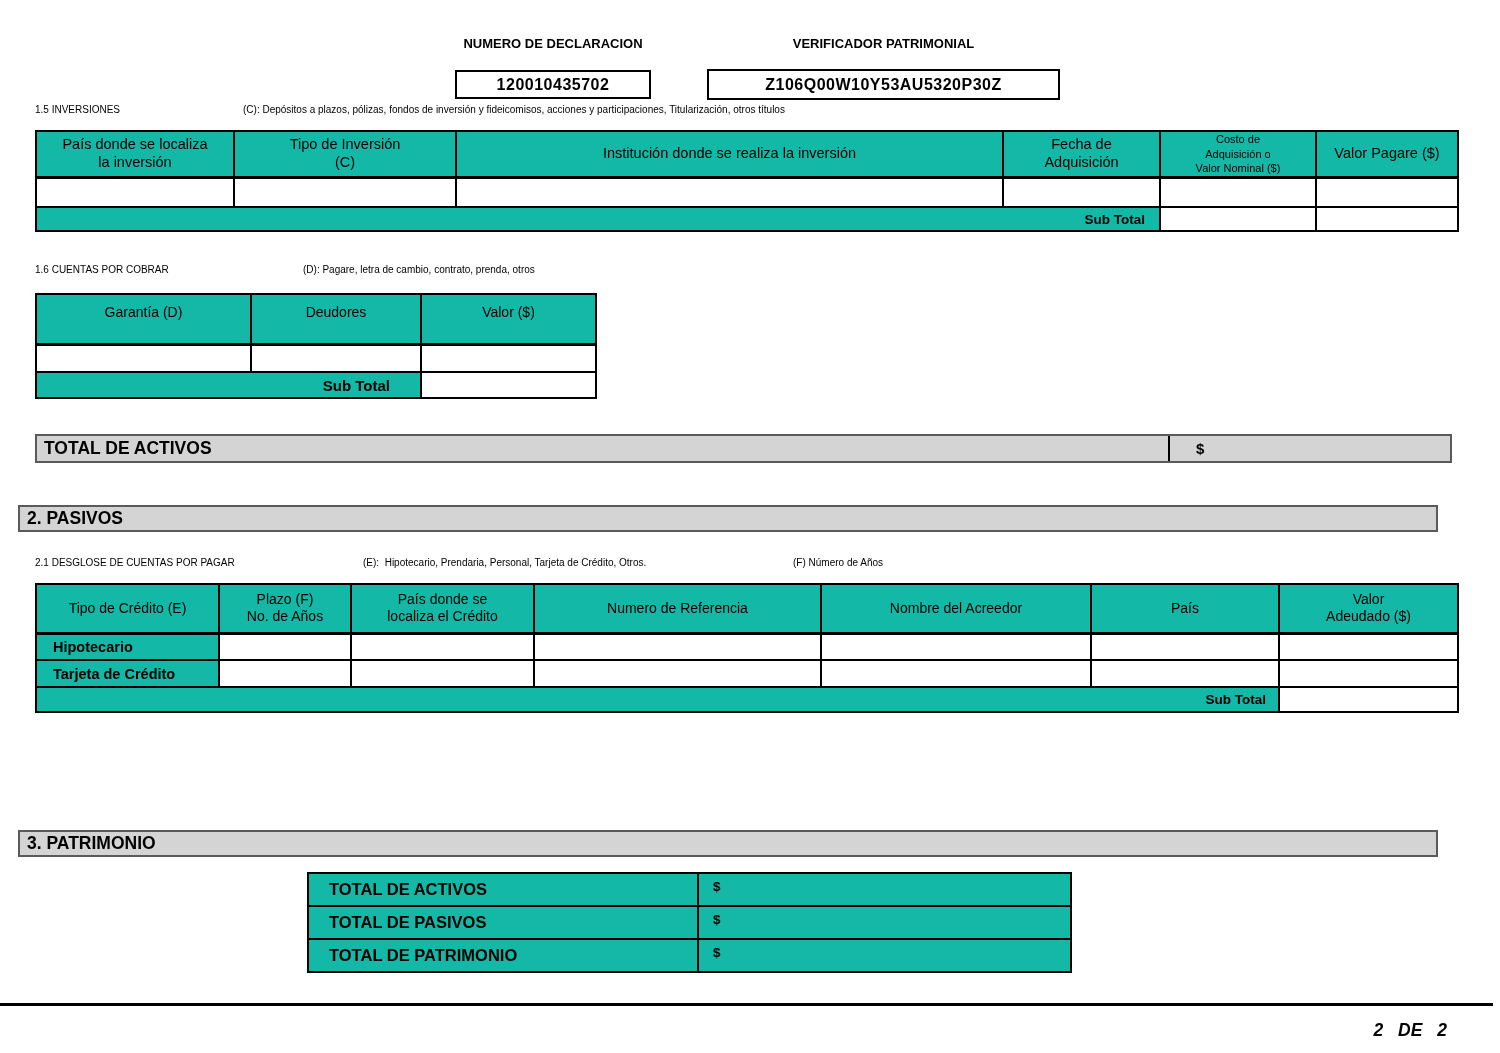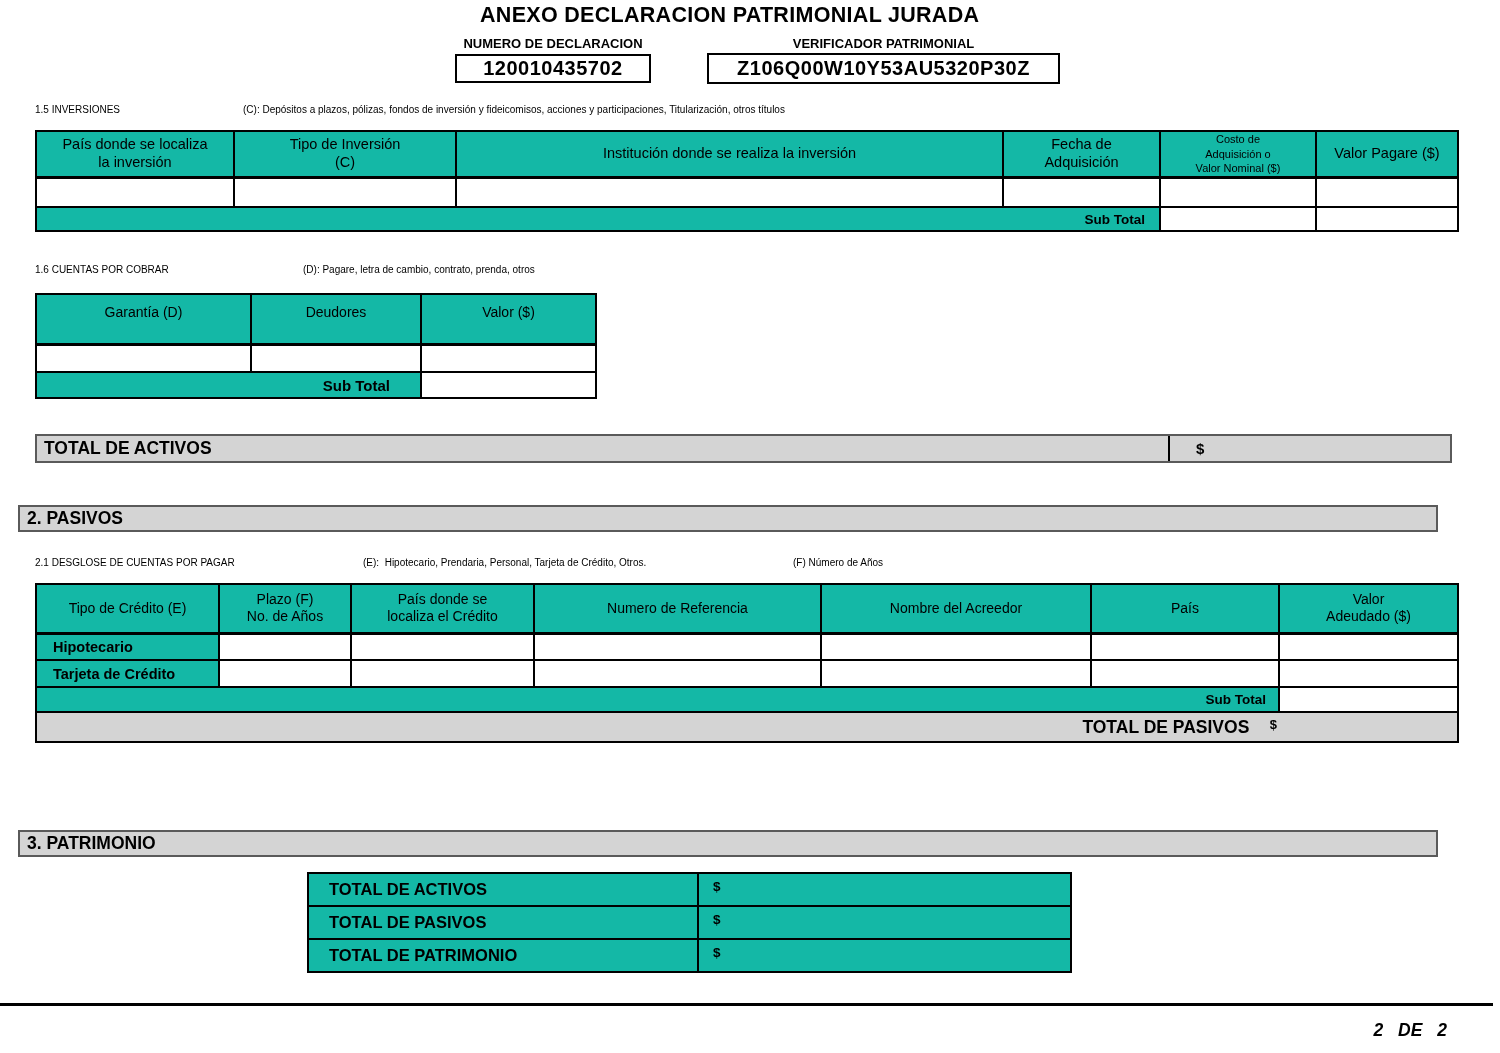--- a/index.html
+++ b/index.html
@@ -8,21 +8,21 @@
     position:relative; width:1500px; height:1053px; background:#ffffff;
     font-family:"Liberation Sans", sans-serif; color:#000; overflow:hidden;
   }
   .abs { position:absolute; }
 
   
   .title { top:3px; left:480px; font-size:21.5px; font-weight:bold; letter-spacing:.3px; white-space:nowrap; }
   .box-label { top:36px; font-size:13px; font-weight:bold; text-align:center; }
   .value-box {
     border:2px solid #000; display:flex; align-items:center; justify-content:center;
-    font-size:20px; font-weight:bold; letter-spacing:.5px;
+    font-size:16px; font-weight:bold; letter-spacing:.5px;margin-top:16px;
   }
 
   
   .sec-label { font-size:10px; font-weight:normal; white-space:nowrap;text-align:right; }
   .pre { white-space:pre; }
 
   
   table { border-collapse:collapse; table-layout:fixed; position:absolute; background:#14b8a6; }
   td, th { border:2px solid #000; padding:0; overflow:hidden; }
   th { font-weight:normal; font-size:14.5px; text-align:center; vertical-align:middle; line-height:1.22; }
@@ -77,21 +77,20 @@
 
   
   .footer-line { left:0; top:1003px; width:1493px; height:3px; background:#000; }
   .page-num { top:1020px; right:53px; font-size:17.5px; font-weight:bold; font-style:italic; word-spacing:10px; white-space:nowrap; }
 </style>
 </head>
 <body>
 
 <div class="page">
 
-  <div class="abs title">ANEXO DECLARACION PATRIMONIAL JURADA</div>
 
   <div class="abs box-label" style="left:455px; width:196px;">NUMERO DE DECLARACION</div>
   <div class="abs box-label" style="left:707px; width:353px;">VERIFICADOR PATRIMONIAL</div>
 
   <div class="abs value-box" style="left:455px; top:54px; width:196px; height:29px;">120010435702</div>
   <div class="abs value-box" style="left:707px; top:53px; width:353px; height:31px;">Z106Q00W10Y53AU5320P30Z</div>
 
   <div class="abs sec-label" style="left:35px; top:104px;">1.5 INVERSIONES</div>
   <div class="abs sec-label" style="left:243px; top:104px;">(C): Depósitos a plazos, pólizas, fondos de inversión y fideicomisos, acciones y participaciones, Titularización, otros títulos</div>
 
@@ -242,26 +241,20 @@
       <td class="blank"></td>
       <td class="blank"></td>
       <td class="blank"></td>
       <td class="blank"></td>
       <td class="blank"></td>
     </tr>
     <tr class="subrow">
       <td class="sublabel" colspan="6">Sub Total</td>
       <td class="blank"></td>
     </tr>
-    <tr class="grandrow">
-      <td colspan="7">
-        <span class="grand-label">TOTAL DE PASIVOS</span>
-        <span class="grand-currency">$</span>
-      </td>
-    </tr>
   </tbody>
     </table>
 
   <div class="abs graybar" id="patrimonio-bar">
     <span class="bar-title">3. PATRIMONIO</span>
   </div>
 
   <table id="tpat">
     <colgroup>
         <col style="width:390px">

